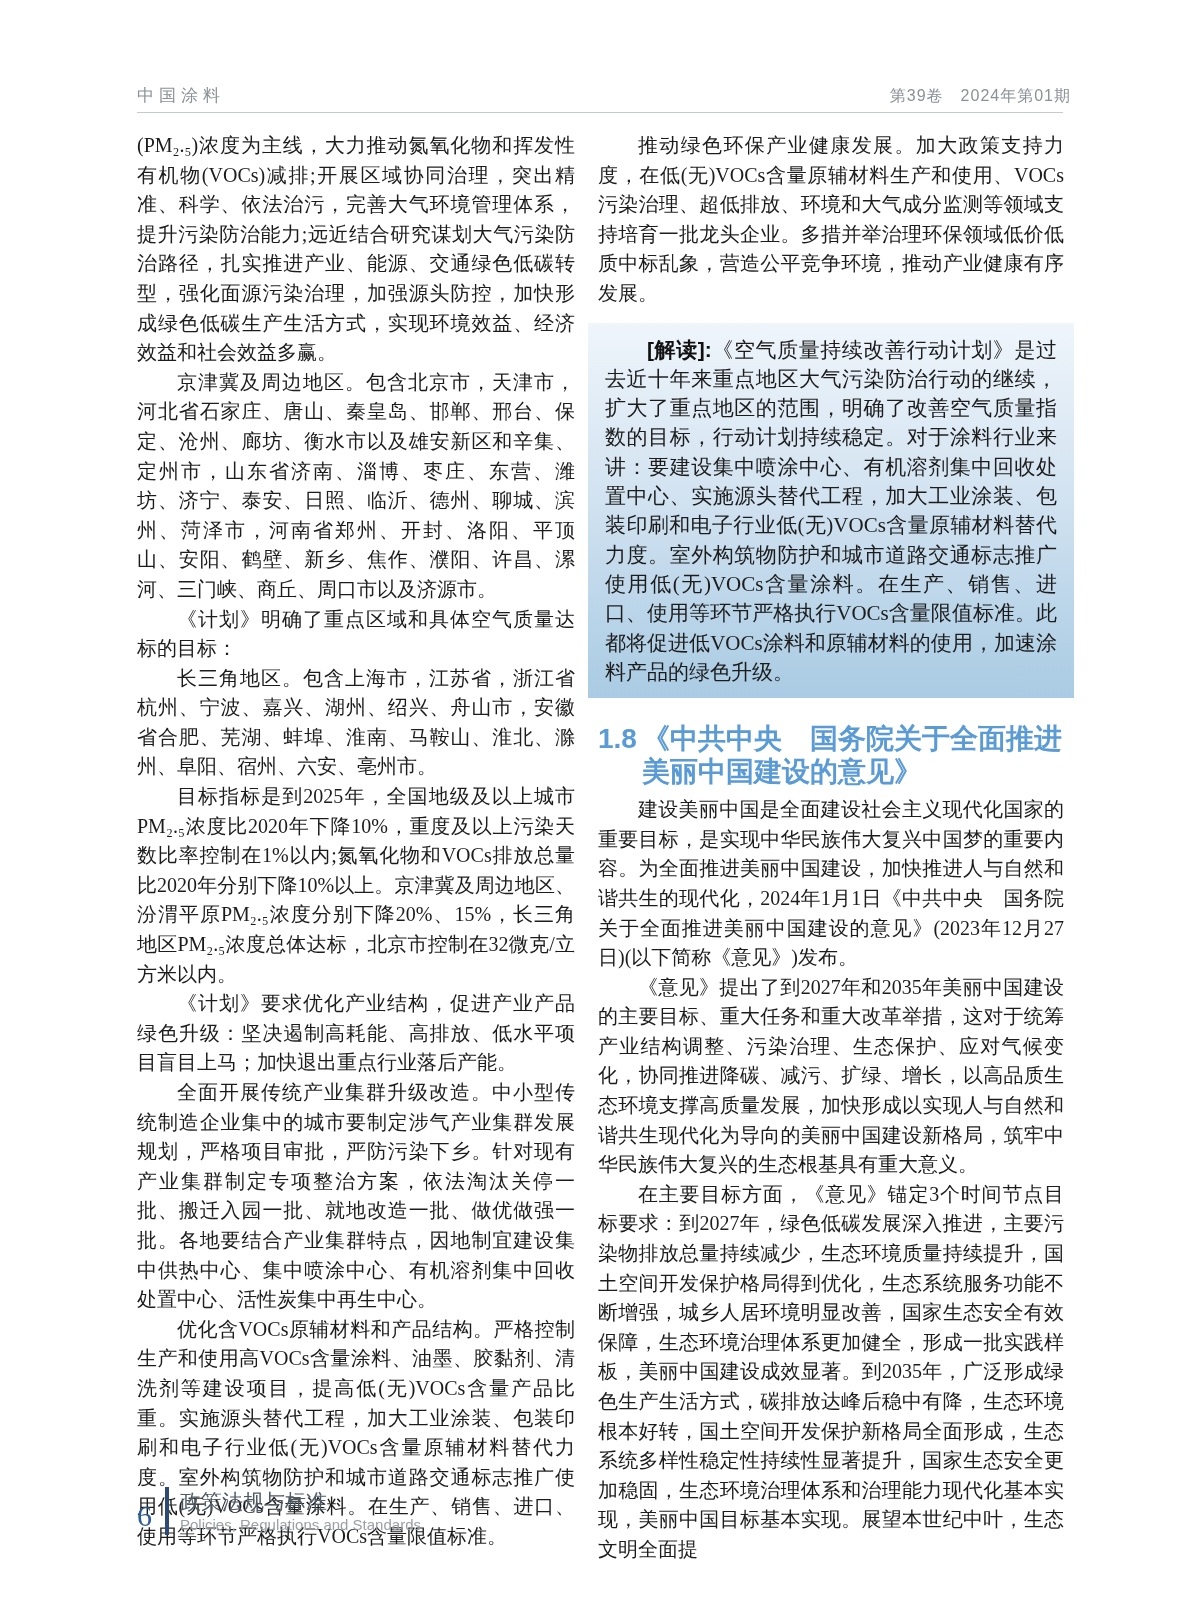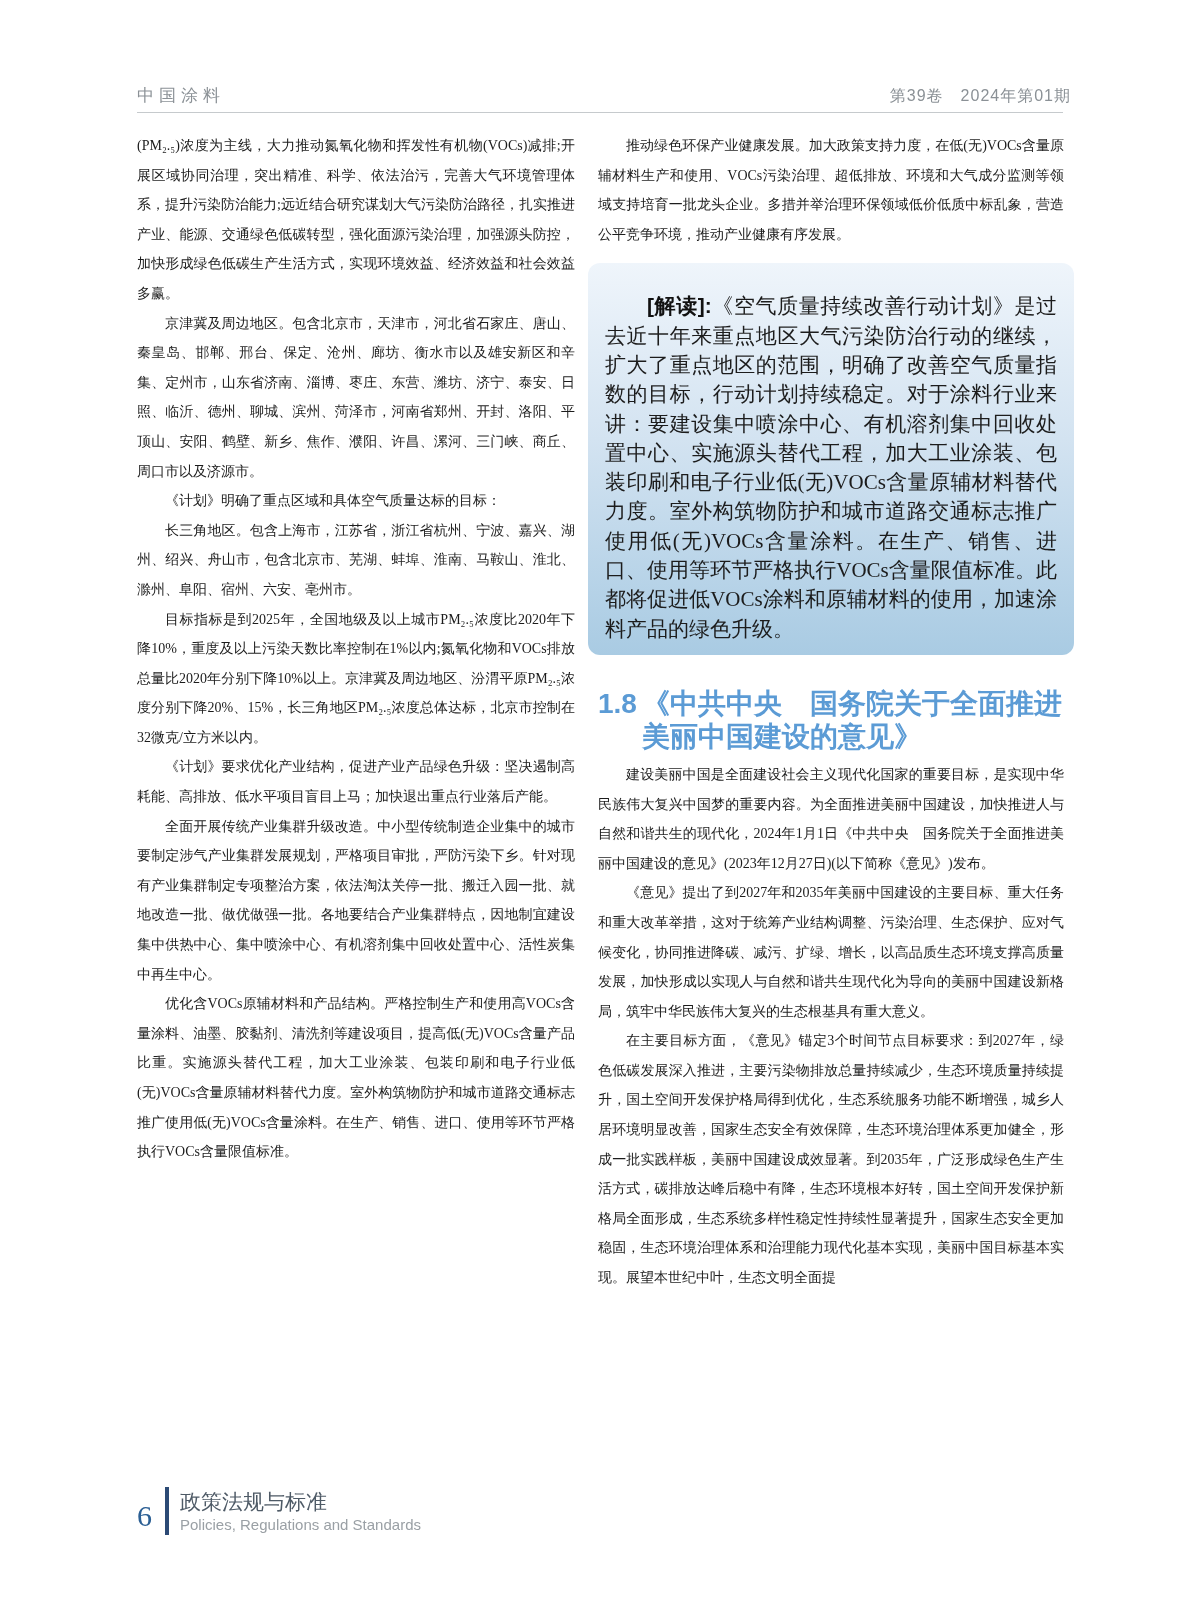--- a/index.html
+++ b/index.html
@@ -22,32 +22,32 @@
   .header-rule{
     position:absolute;left:137px;right:124px;top:112px;
     height:0;border-top:1.5px solid #c6cacd;
   }
   
   .col{position:absolute;top:131px;}
   .col-left{left:137px;width:438px;}
   .col-right{left:598px;width:466px;}
   .col p{
     margin:0;
-    font-size:14px;
+    font-size:20px;
     line-height:29.6px;
     color:#1c1c1c;
     text-align:justify;
     text-indent:2em;
   }
   .col p.no-indent{text-indent:0;}
   
   .interpretation-box{
-    margin:14px -10px 32px -10px;
-    padding:28px 17px 11px 17px;
-    border-radius:12px;
+    margin:14px -10px 24px -10px;
+    padding:12px 17px 11px 17px;
+    border-radius:0;
     background:linear-gradient(to bottom,#eff5fb 0%,#d3e3f1 45%,#a9cbe3 100%);
   }
   .interpretation-box p{
     font-size:21px;line-height:29.3px;
   }
   .box-label{
     font-family:"Liberation Sans","DejaVu Sans",sans-serif;
     font-weight:bold;color:#111;
   }
   
@@ -95,21 +95,21 @@
     <span class="issue-info">第39卷　2024年第01期</span>
   </header>
   <div class="header-rule"></div>
 
   <main>
 
     <section class="col col-left">
       <p class="no-indent">(PM₂.₅)浓度为主线，大力推动氮氧化物和挥发性有机物(VOCs)减排;开展区域协同治理，突出精准、科学、依法治污，完善大气环境管理体系，提升污染防治能力;远近结合研究谋划大气污染防治路径，扎实推进产业、能源、交通绿色低碳转型，强化面源污染治理，加强源头防控，加快形成绿色低碳生产生活方式，实现环境效益、经济效益和社会效益多赢。</p>
       <p>京津冀及周边地区。包含北京市，天津市，河北省石家庄、唐山、秦皇岛、邯郸、邢台、保定、沧州、廊坊、衡水市以及雄安新区和辛集、定州市，山东省济南、淄博、枣庄、东营、潍坊、济宁、泰安、日照、临沂、德州、聊城、滨州、菏泽市，河南省郑州、开封、洛阳、平顶山、安阳、鹤壁、新乡、焦作、濮阳、许昌、漯河、三门峡、商丘、周口市以及济源市。</p>
       <p>《计划》明确了重点区域和具体空气质量达标的目标：</p>
-      <p>长三角地区。包含上海市，江苏省，浙江省杭州、宁波、嘉兴、湖州、绍兴、舟山市，包含北京市、芜湖、蚌埠、淮南、马鞍山、淮北、滁州、阜阳、宿州、六安、亳州市。</p>
+      <p>长三角地区。包含上海市，江苏省，浙江省杭州、宁波、嘉兴、湖州、绍兴、舟山市，安徽省合肥、芜湖、蚌埠、淮南、马鞍山、淮北、滁州、阜阳、宿州、六安、亳州市。</p>
       <p>目标指标是到2025年，全国地级及以上城市PM₂.₅浓度比2020年下降10%，重度及以上污染天数比率控制在1%以内;氮氧化物和VOCs排放总量比2020年分别下降10%以上。京津冀及周边地区、汾渭平原PM₂.₅浓度分别下降20%、15%，长三角地区PM₂.₅浓度总体达标，北京市控制在32微克/立方米以内。</p>
       <p>《计划》要求优化产业结构，促进产业产品绿色升级：坚决遏制高耗能、高排放、低水平项目盲目上马；加快退出重点行业落后产能。</p>
       <p>全面开展传统产业集群升级改造。中小型传统制造企业集中的城市要制定涉气产业集群发展规划，严格项目审批，严防污染下乡。针对现有产业集群制定专项整治方案，依法淘汰关停一批、搬迁入园一批、就地改造一批、做优做强一批。各地要结合产业集群特点，因地制宜建设集中供热中心、集中喷涂中心、有机溶剂集中回收处置中心、活性炭集中再生中心。</p>
       <p>优化含VOCs原辅材料和产品结构。严格控制生产和使用高VOCs含量涂料、油墨、胶黏剂、清洗剂等建设项目，提高低(无)VOCs含量产品比重。实施源头替代工程，加大工业涂装、包装印刷和电子行业低(无)VOCs含量原辅材料替代力度。室外构筑物防护和城市道路交通标志推广使用低(无)VOCs含量涂料。在生产、销售、进口、使用等环节严格执行VOCs含量限值标准。</p>
     </section>
 
     <section class="col col-right">
       <p>推动绿色环保产业健康发展。加大政策支持力度，在低(无)VOCs含量原辅材料生产和使用、VOCs污染治理、超低排放、环境和大气成分监测等领域支持培育一批龙头企业。多措并举治理环保领域低价低质中标乱象，营造公平竞争环境，推动产业健康有序发展。</p>
 
       <aside class="interpretation-box">

